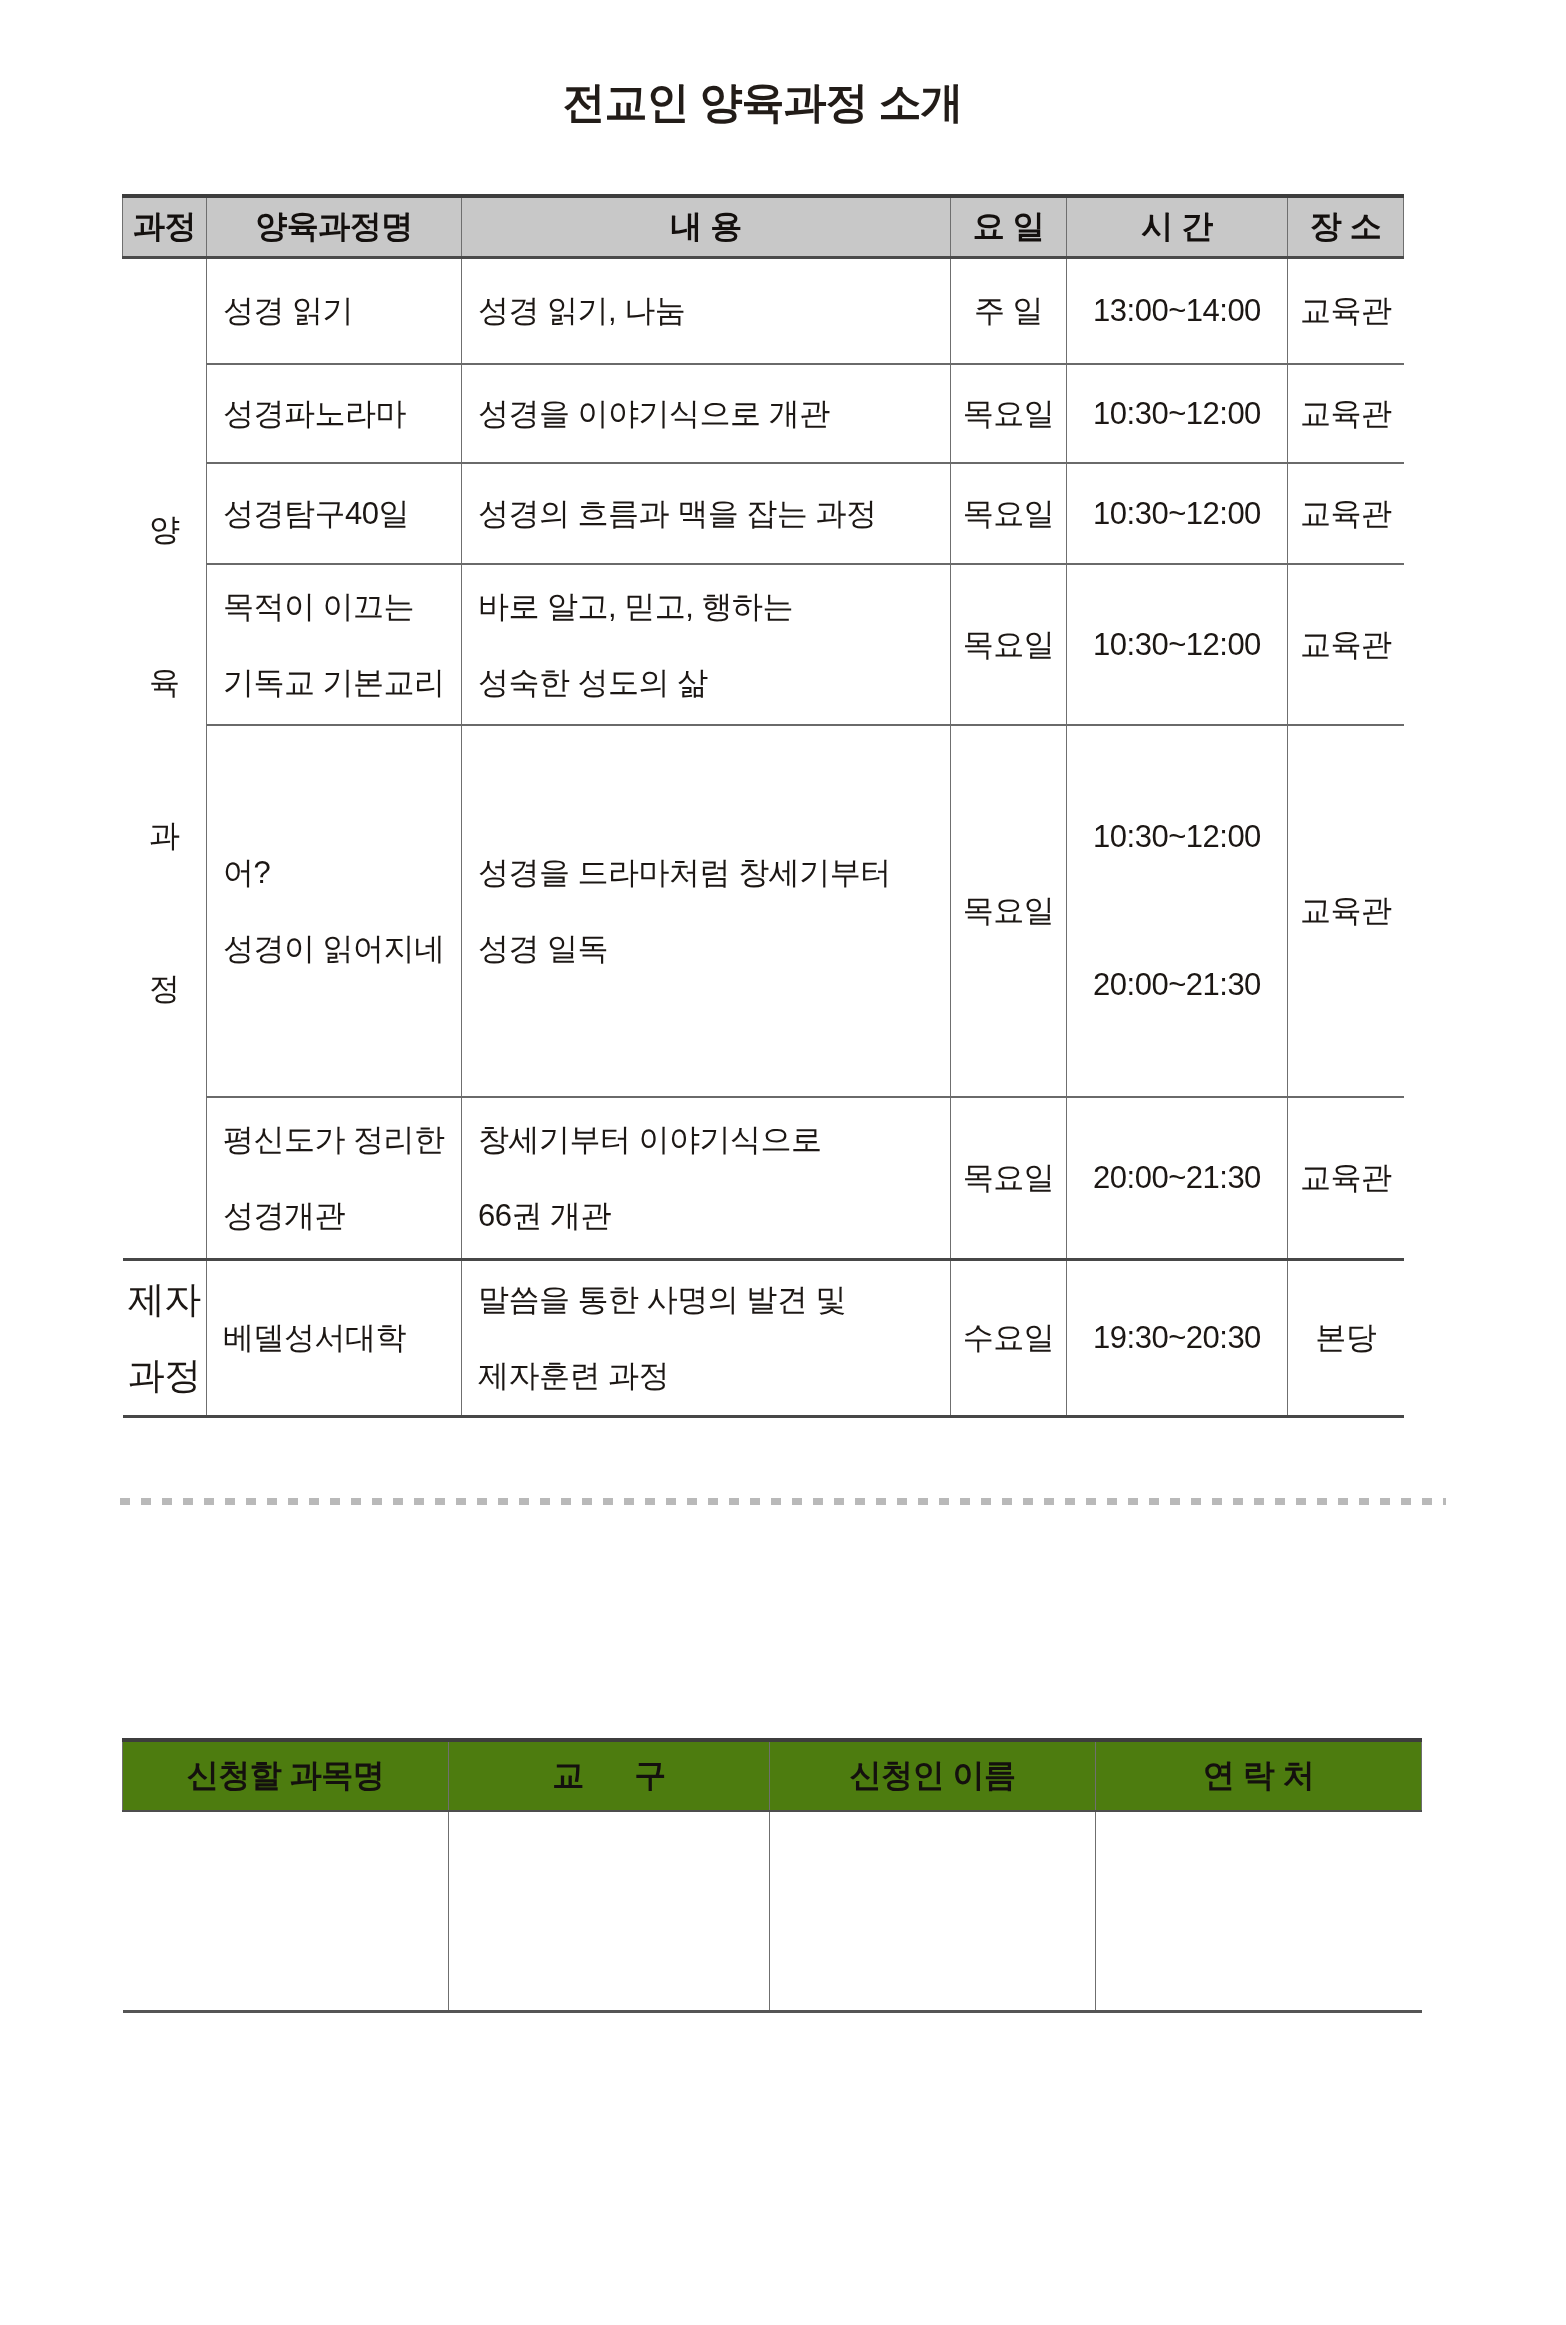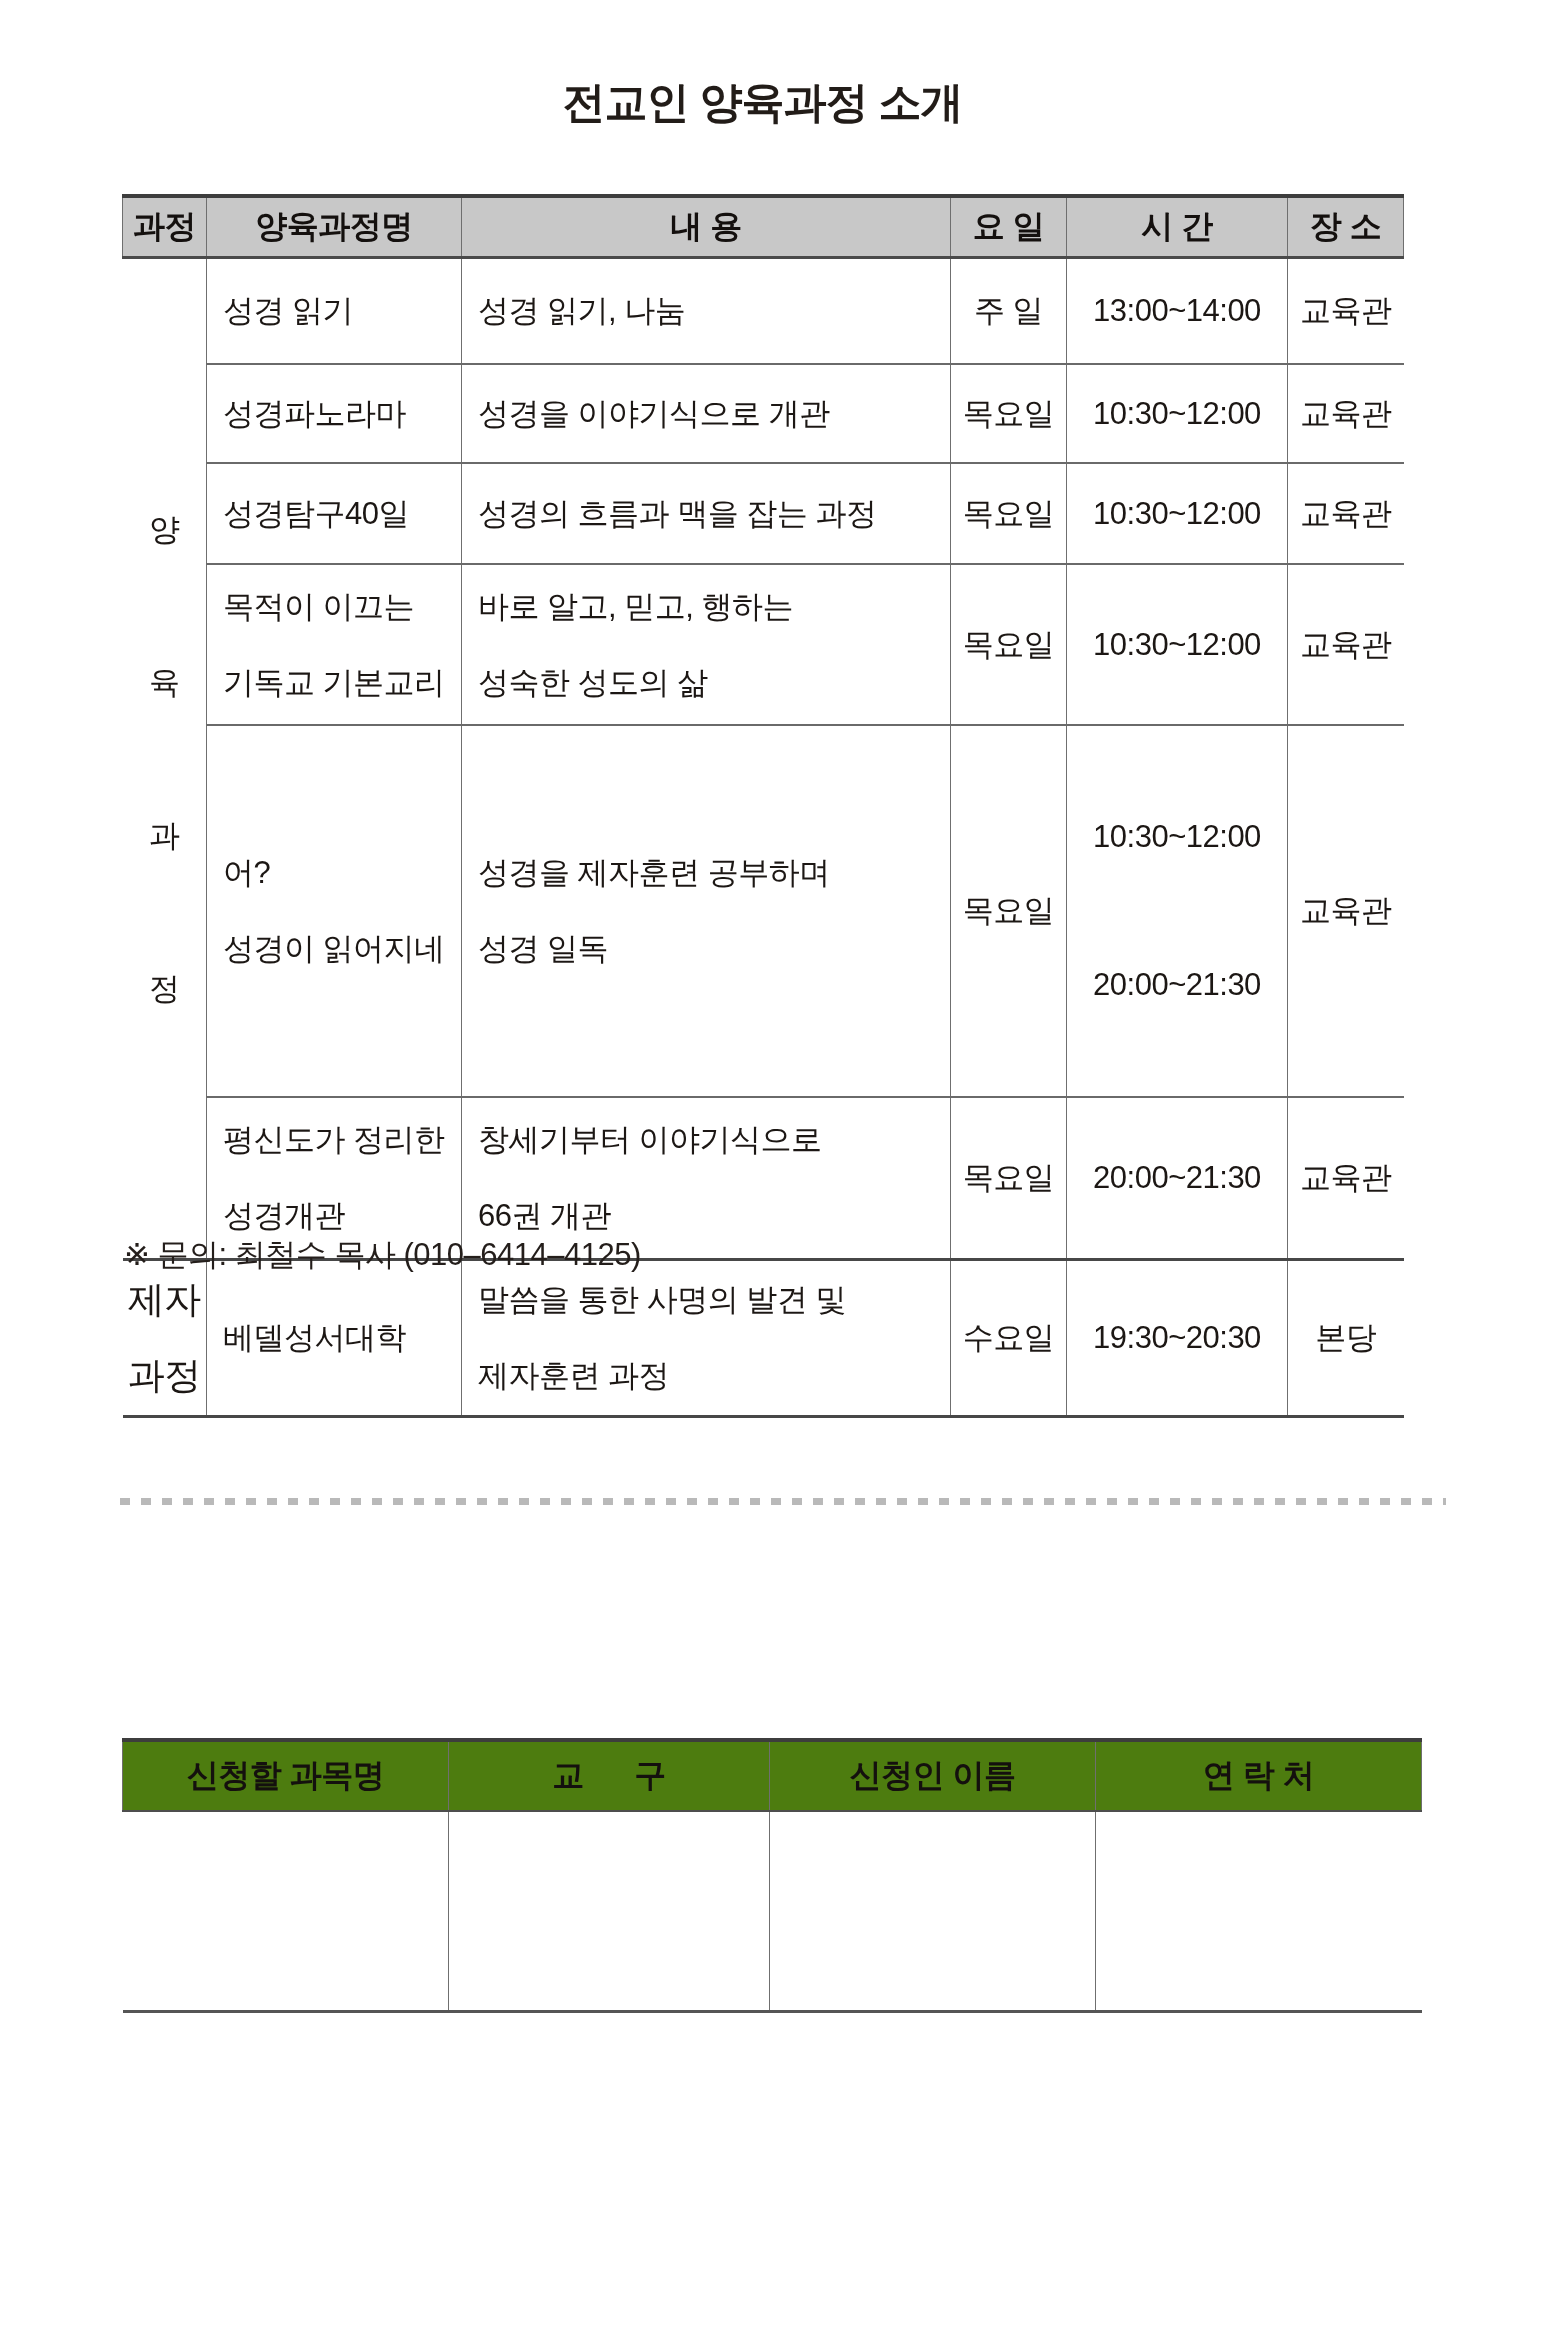--- a/index.html
+++ b/index.html
@@ -183,21 +183,21 @@
         <td class="cell-day">목요일</td>
         <td class="cell-time"><div class="ln">10:30~12:00</div></td>
         <td class="cell-place">교육관</td>
       </tr>
       <tr class="r5">
         <td class="cell-name">
           <div class="ln">어?</div>
           <div class="ln">성경이 읽어지네</div>
         </td>
         <td class="cell-desc">
-          <div class="ln">성경을 제자훈련 공부하며</div>
+          <div class="ln">성경을 드라마처럼 창세기부터</div>
           <div class="ln">성경 일독</div>
         </td>
         <td class="cell-day">목요일</td>
         <td class="cell-time">
           <div class="ln">10:30~12:00</div>
           <div class="ln">20:00~21:30</div>
         </td>
         <td class="cell-place">교육관</td>
       </tr>
       <tr class="r6">
@@ -225,21 +225,20 @@
           <div class="ln">말씀을 통한 사명의 발견 및</div>
           <div class="ln">제자훈련 과정</div>
         </td>
         <td class="cell-day">수요일</td>
         <td class="cell-time"><div class="ln">19:30~20:30</div></td>
         <td class="cell-place">본당</td>
       </tr>
     </tbody>
   </table>
 
-  <div class="note">※ 문의: 최철수 목사 (010–6414–4125)</div>
 
   <div class="dashed-divider"></div>
 
 
   <table class="form-table">
     <colgroup>
         <col class="f0">
         <col class="f1">
         <col class="f2">
         <col class="f3">

